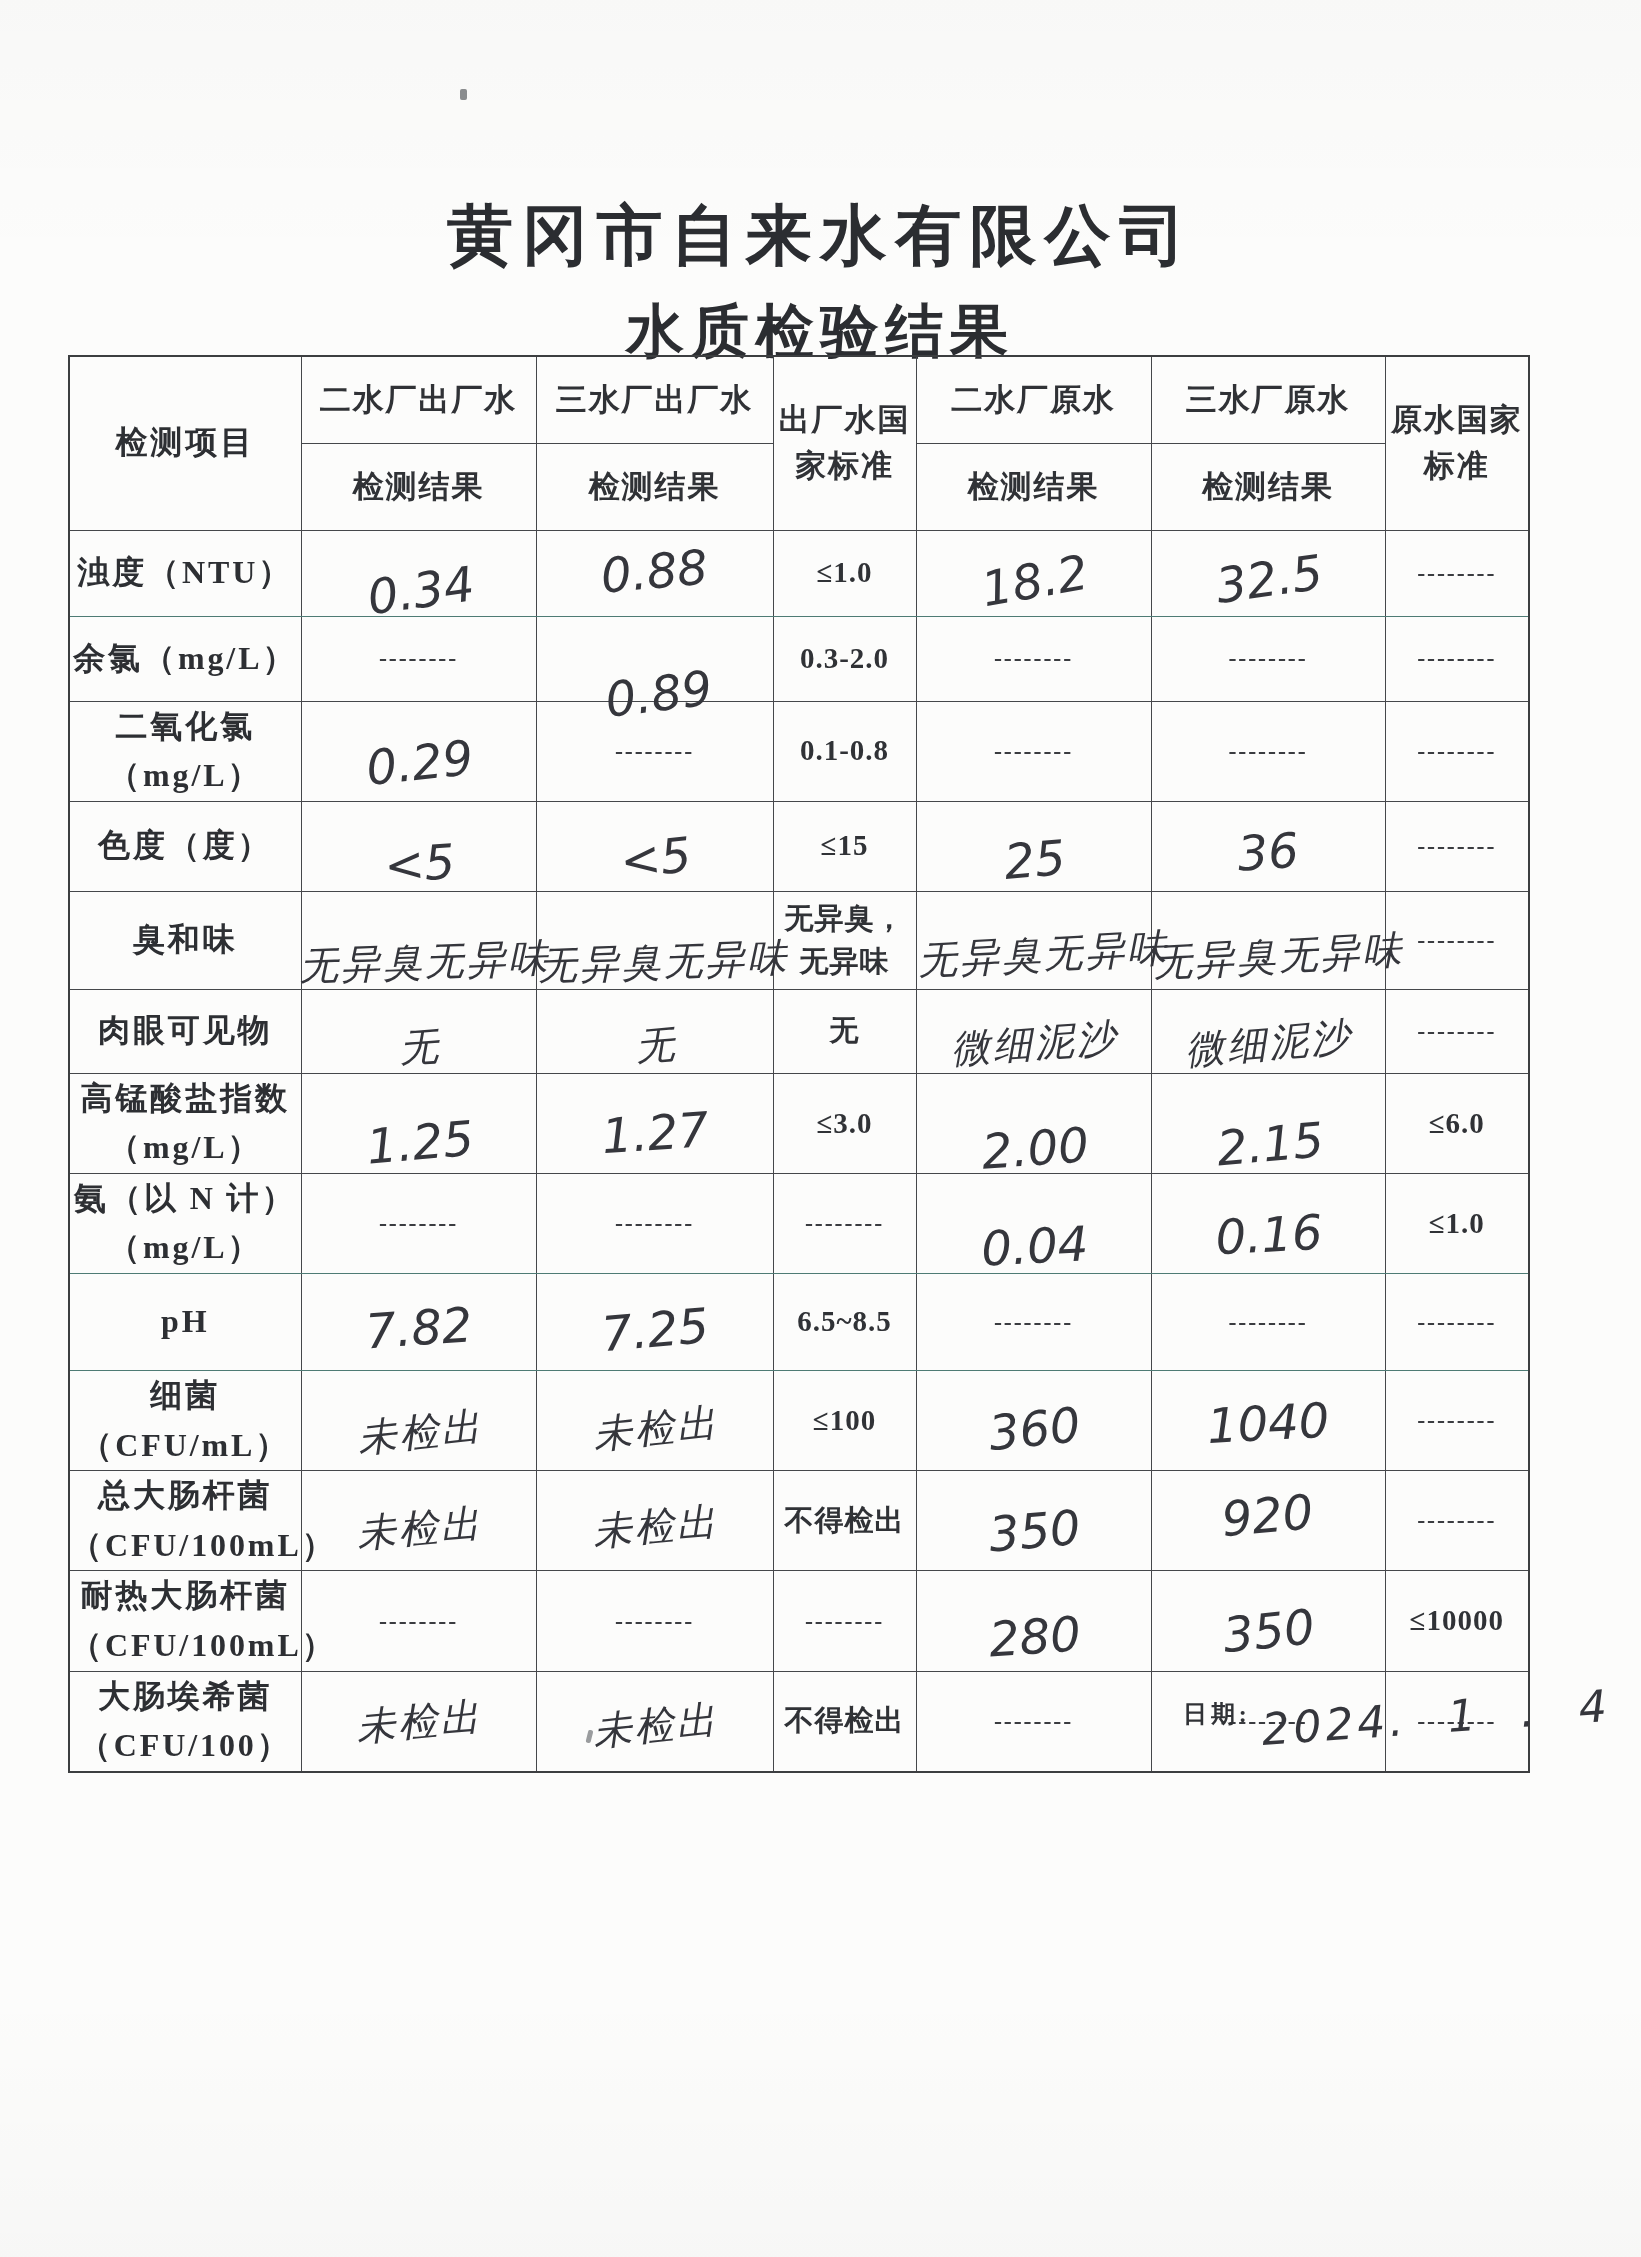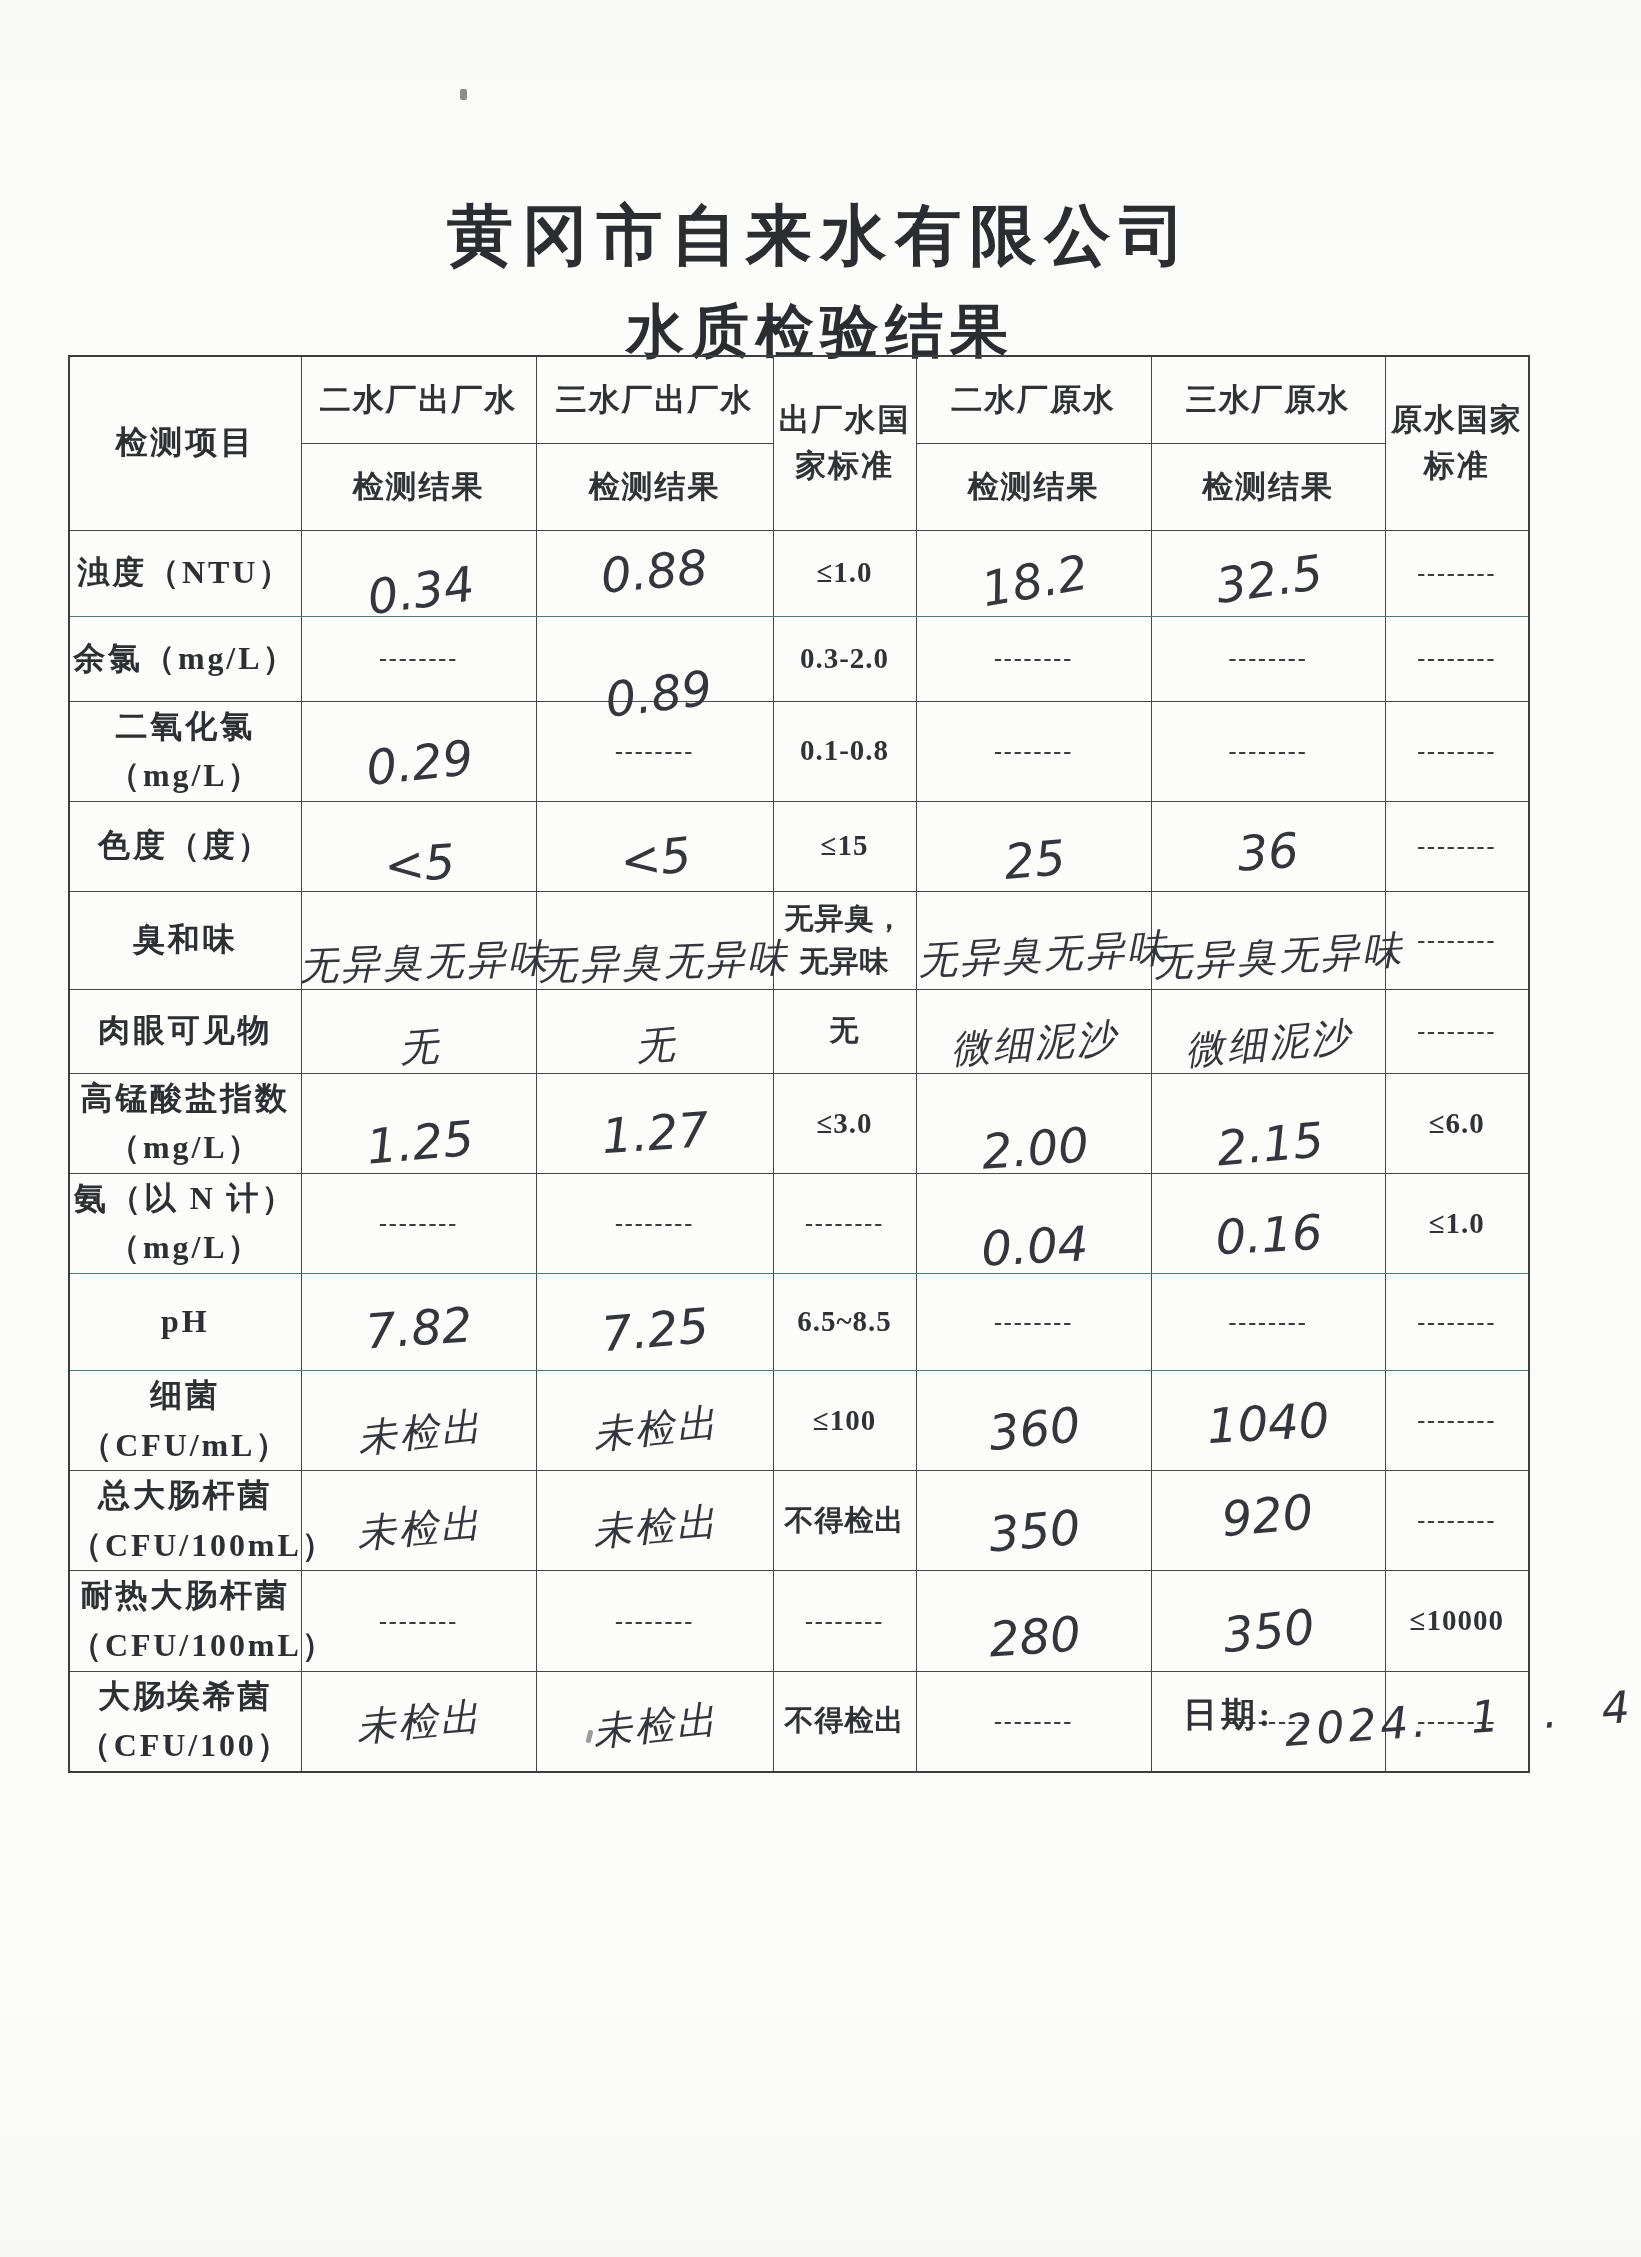--- a/index.html
+++ b/index.html
@@ -64,21 +64,21 @@
     transform:rotate(var(--r,-3deg)) translateY(var(--y,0px)) translateX(var(--x,0px));
     line-height:1;
     position:relative;z-index:3;
   }
   .hw.cjk{font-size:39px;letter-spacing:2.9px;white-space:nowrap;}
   tr.tint-b td, tr.tint-b th{border-bottom-color:#4e7b74;}
   .date-line{
     position:absolute;left:1183px;top:1692px;white-space:nowrap;z-index:4;
   }
   .date-label{
-    font-size:34px;font-weight:600;color:#303236;letter-spacing:3.9px;
+    font-size:24px;font-weight:600;color:#303236;letter-spacing:3.9px;
     font-family:"Liberation Serif", serif;vertical-align:middle;
   }
   .date-value{
     font-size:44px;word-spacing:23px;letter-spacing:3.9px;
     --r:-4deg;--y:3.9px;margin-left:5.8px;vertical-align:middle;
   }
   .speck{position:absolute;background:#8a8c8e;border-radius:1.9px;z-index:2;}
   .speck.s1{left:460px;top:89px;width:6.8px;height:10.6px;}
   .speck.s2{left:587px;top:1730px;width:4.8px;height:12.6px;transform:rotate(14deg);background:#9a9c9e;}
 </style>

